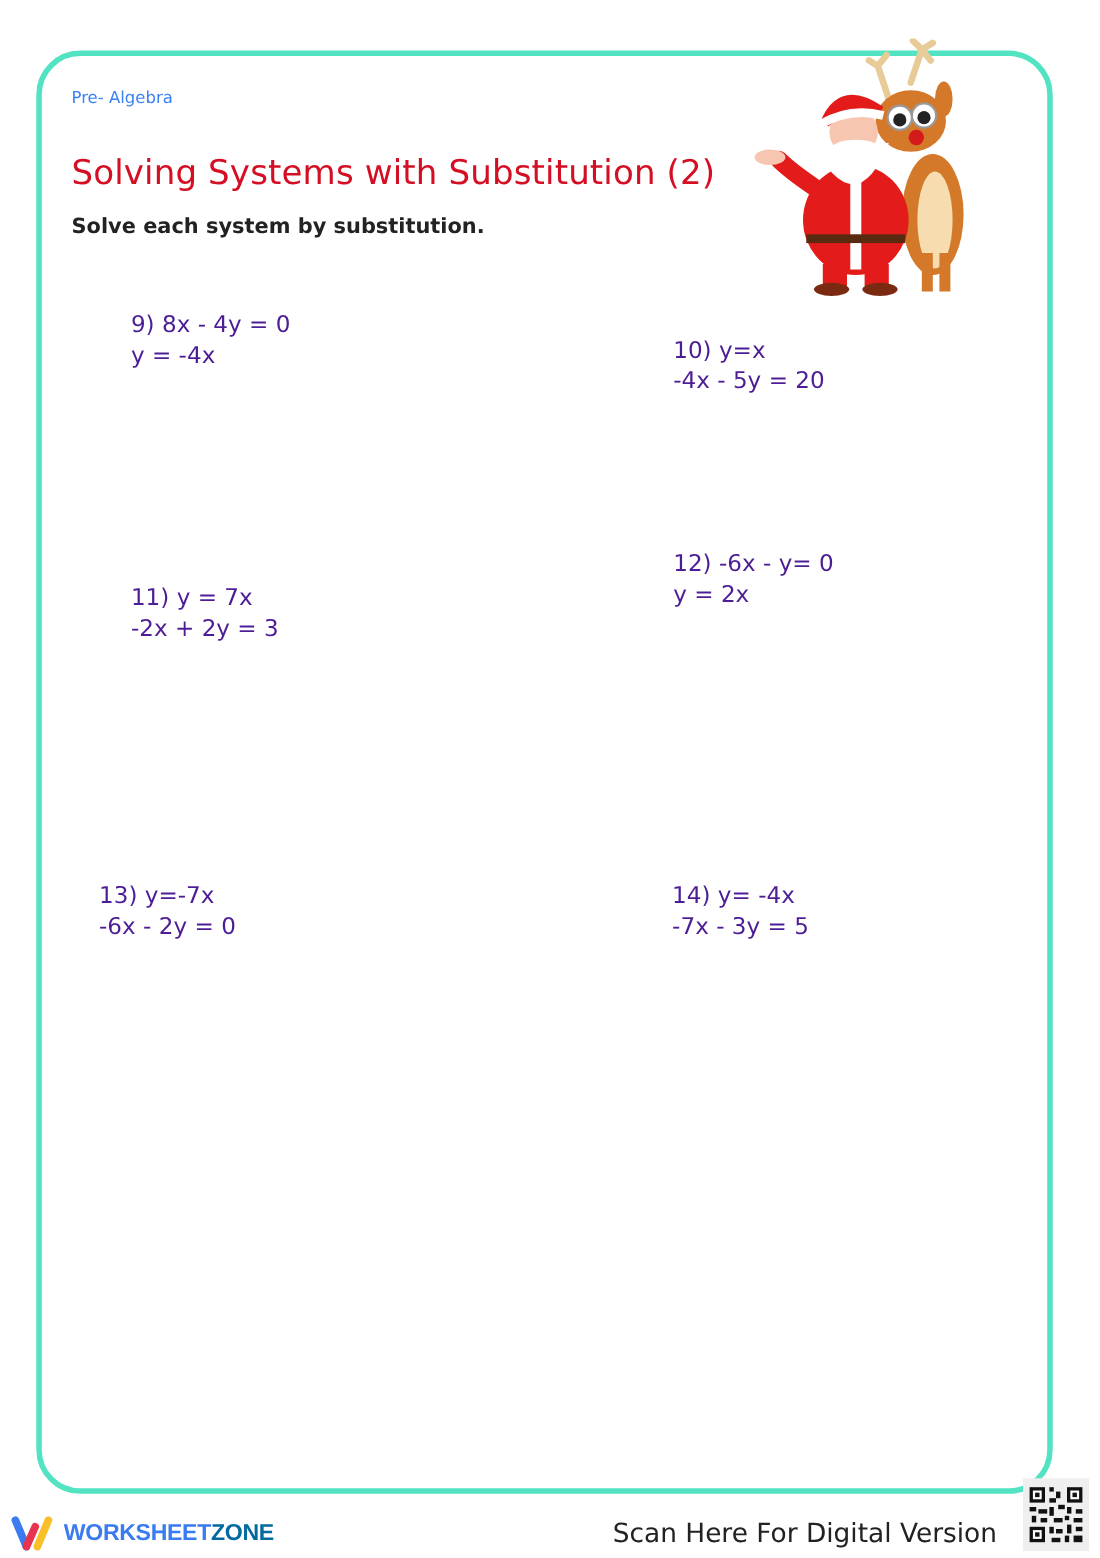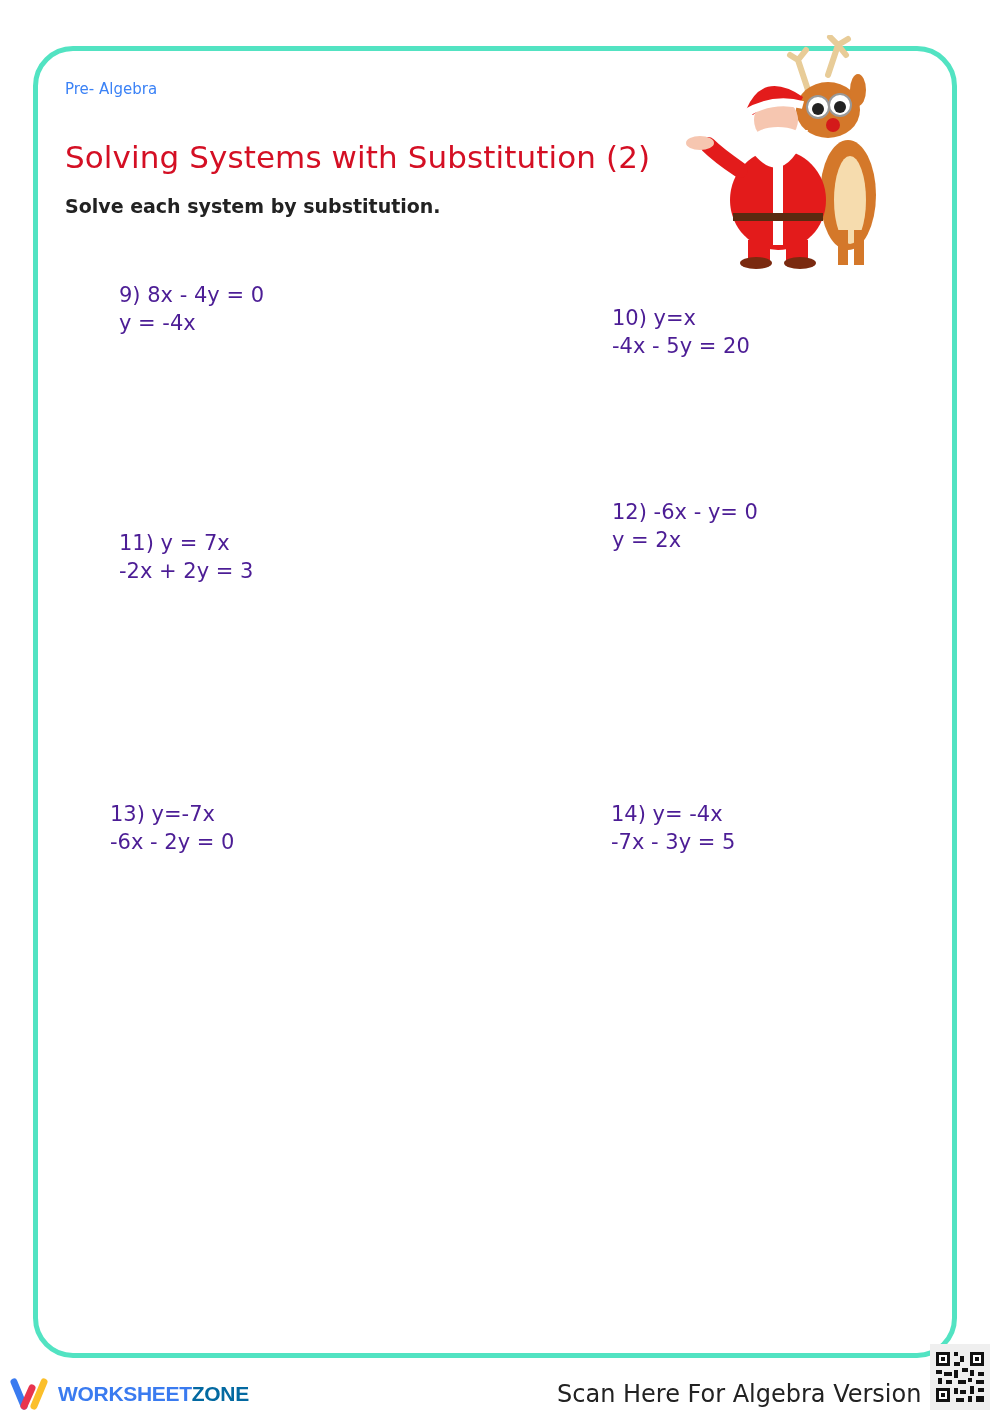--- a/index.html
+++ b/index.html
@@ -73,39 +73,39 @@
   <div>-4x - 5y = 20</div>
 </div>
 <div class="problem" style="left:119px; top:529px;">
   <div>11) y = 7x</div>
   <div>-2x + 2y = 3</div>
 </div>
 <div class="problem" style="left:612px; top:498px;">
   <div>12) -6x - y= 0</div>
   <div>y = 2x</div>
 </div>
-<div class="problem" style="left:110px; top:800px;">
+<div class="problem" style="left:90px; top:800px;">
   <div>13) y=-7x</div>
   <div>-6x - 2y = 0</div>
 </div>
 <div class="problem" style="left:598px; top:800px;margin-left:13px;">
   <div>14) y= -4x</div>
   <div>-7x - 3y = 5</div>
 </div>
 
 <div class="footer-logo">
   <svg width="40" height="32" viewBox="0 0 40 32">
     <path d="M4 4 L14 28" stroke="#3a7bf0" stroke-width="7" stroke-linecap="round"></path>
     <path d="M14 28 L22 10" stroke="#e8344e" stroke-width="7" stroke-linecap="round"></path>
     <path d="M24 28 L34 4" stroke="#fbbf2a" stroke-width="7" stroke-linecap="round"></path>
   </svg>
   <span class="logo-text"><span class="w1">WORKSHEET</span><span class="w2">ZONE</span></span>
 </div>
 
-<div class="scan-text">Scan Here For Algebra Version</div>
+<div class="scan-text">Scan Here For Digital Version</div>
 
 <svg class="qr" viewBox="0 0 60 66">
   <rect width="60" height="66" fill="#efefef"></rect>
   <g fill="#111">
     <rect x="6" y="8" width="14" height="14"></rect>
       <rect x="9" y="11" width="8" height="8" fill="#fff"></rect>
       <rect x="11" y="13" width="4" height="4"></rect>
     <rect x="40" y="8" width="14" height="14"></rect>
       <rect x="43" y="11" width="8" height="8" fill="#fff"></rect>
       <rect x="45" y="13" width="4" height="4"></rect>

